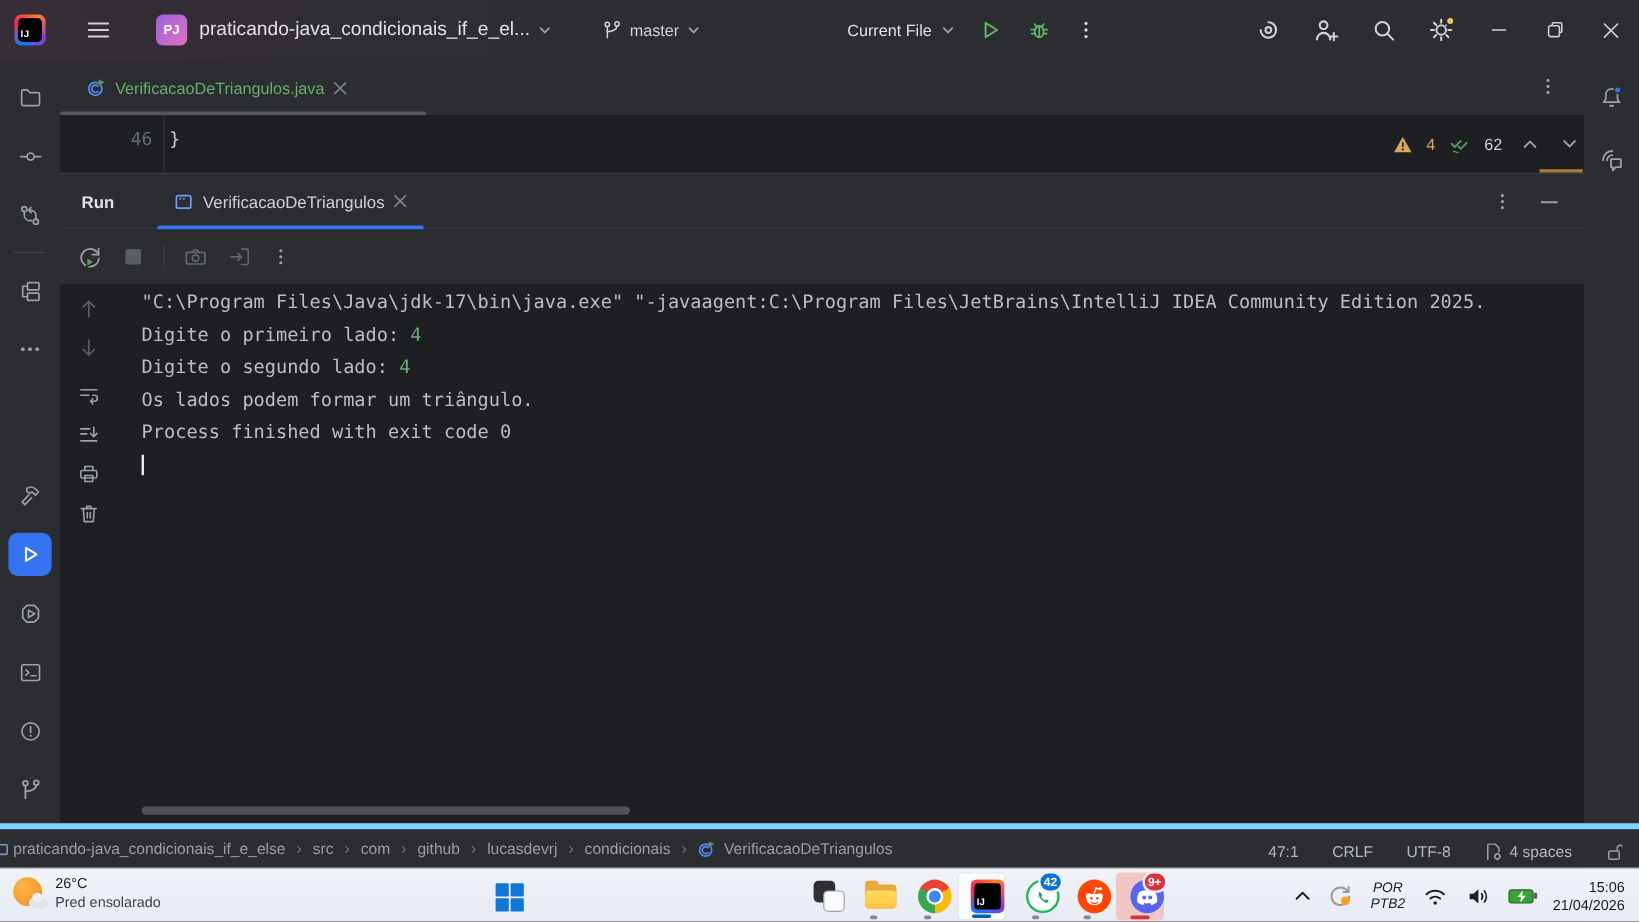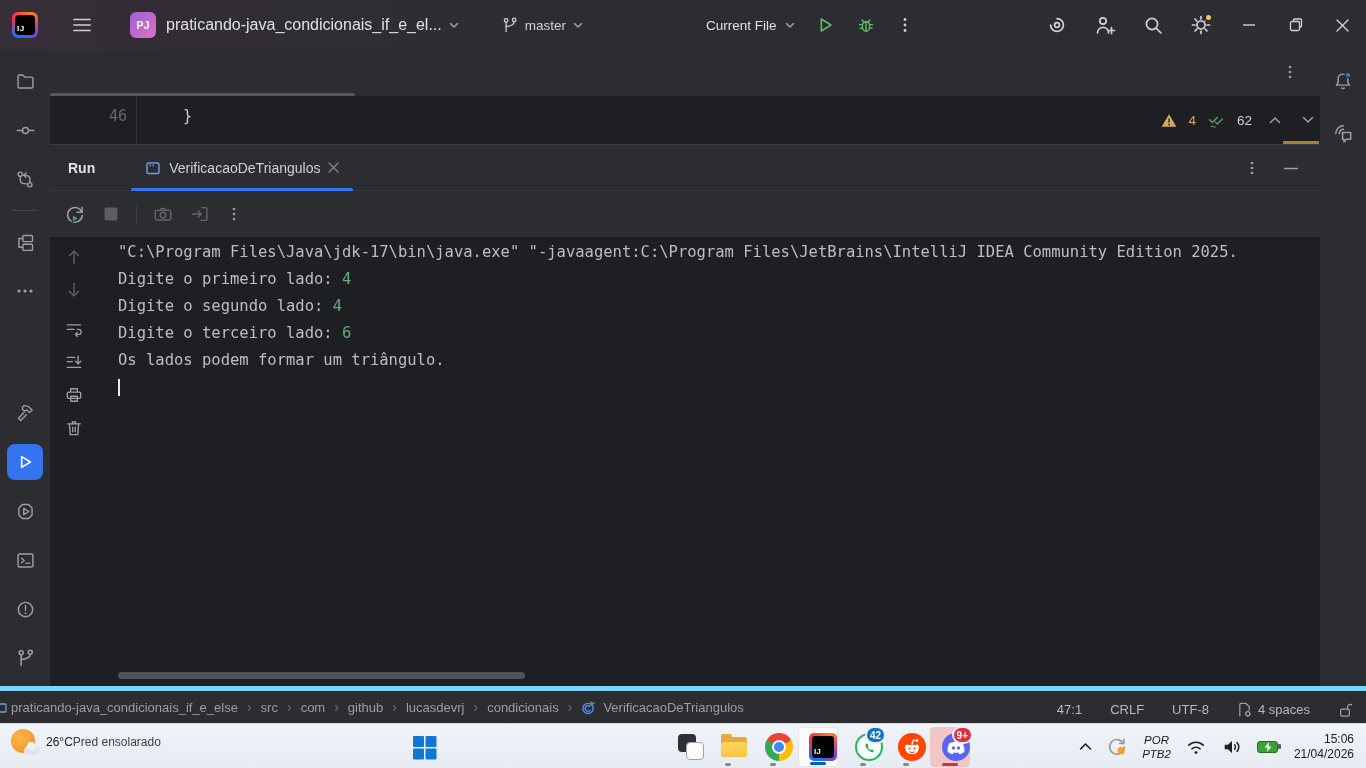--- a/index.html
+++ b/index.html
@@ -39,21 +39,21 @@
   .stripe-spacer { flex:1; }
   #right-stripe { position:absolute; top:50px; right:0; width:46px; height:718px; background:#2b2d30;
     display:flex; flex-direction:column; align-items:center; }
 
   
   #tabbar { position:absolute; top:50px; left:50px; width:1270px; height:46px; background:#2b2d30; }
   .ed-tab { position:absolute; left:12px; top:0; height:46px; display:flex; align-items:center; gap:8px; padding:0 10px; }
   .ed-tab-label { color:#6aab73; font-size:13.5px; }
   .tab-ellipsis { position:absolute; right:22px; top:14px; }
   .hscroll-stub { position:absolute; top:93px; left:50px; width:305px; height:4px; background:#55575a; border-radius:2px; }
-  #editor-row { position:absolute; top:96px; left:50px; width:1270px; height:52px; background:#1e1f22; display:flex;gap:42px; }
+  #editor-row { position:absolute; top:96px; left:50px; width:1270px; height:52px; background:#1e1f22; display:flex; }
   .gutter { width:87px; border-right:1px solid #313438; color:#646a71;
     font-family:"DejaVu Sans Mono", monospace; font-size:15px; text-align:right; padding:11px 9px 0 0; }
   .code-area { color:#ced0d6; font-family:"DejaVu Sans Mono", monospace; font-size:15px; padding:11px 0 0 4px; }
   #inspections { position:absolute; top:106px; right:52px; height:28px; display:flex; align-items:center; gap:11px; }
   .insp-count-warn { color:#d5a85b; font-size:13.5px; }
   .insp-count-ok { color:#ced0d4; font-size:13.5px; }
   .insp-underline { position:absolute; top:141px; left:1283px; width:36px; height:2.5px; background:#a87e33; }
 
   
   #run-panel { position:absolute; top:144px; left:50px; width:1270px; height:542px; background:#1e1f22;
@@ -87,21 +87,21 @@
   .clip-ico { width:9px; height:16px; overflow:hidden; position:relative; }
   .clip-ico svg { position:absolute; left:-8px; top:0; }
   .status-right { position:absolute; right:14px; top:0; height:37px; display:flex; align-items:center; gap:28px;
     color:#b6b9bf; font-size:13px; }
   .status-item { display:flex; align-items:center; gap:6px; }
 
   
   #taskbar { position:absolute; top:723px; left:0; width:1366px; height:45px;
     background:linear-gradient(180deg,#f0f3f8,#e7ecf3); border-top:1px solid #d5dae1; }
   .weather { position:absolute; left:10px; top:4px; display:flex; align-items:center; gap:8px; }
-  .weather-texts { display:flex; flex-direction:row; line-height:16px; }
+  .weather-texts { display:flex; flex-direction:column; line-height:16px; }
   .weather-temp { font-size:12px; color:#1b1b1b; }
   .weather-cond { font-size:12px; color:#3c3f44; }
   .sun { width:28px; height:28px; position:relative; }
   .sun-core { position:absolute; left:1px; top:1px; width:24px; height:24px; border-radius:50%;
     background:radial-gradient(circle at 35% 35%, #ffb648, #ef8b1f); }
   .cloud { position:absolute; right:-2px; bottom:1px; width:16px; height:9px; border-radius:6px; background:#dfe5ea; }
   .cloud::before { content:""; position:absolute; left:3px; top:-4px; width:8px; height:8px; border-radius:50%; background:#eef2f5; }
   .tb-app { position:absolute; top:3px; width:40px; height:40px; border-radius:4px;
     display:flex; align-items:center; justify-content:flex-end; }
   .run-dash { position:absolute; bottom:1px; left:50%; transform:translateX(-50%);
@@ -389,20 +389,34 @@
       <g stroke="#9da0a6" stroke-width="1.6" fill="none" stroke-linecap="round" stroke-linejoin="round">
         <path d="M4 12 a8 8 0 0 1 8-8"></path>
         <path d="M7.6 12 a4.4 4.4 0 0 1 4.4-4.4"></path>
         <path d="M11 11 h8.5 v7 h-4.5 l-2.5 2.8 v-2.8 h-1.5 z"></path>
       </g>
     </svg>
   </div>
 </div>
 
 <div id="tabbar">
+  <div class="ed-tab">
+    <svg width="16" height="16" viewBox="0 0 16 16">
+      <circle cx="7.5" cy="9" r="5.4" fill="none" stroke="#548af7" stroke-width="1.5"></circle>
+      <path d="M9.6 6.8 A3 3 0 1 0 9.6 11.2" fill="none" stroke="#548af7" stroke-width="1.4" stroke-linecap="round"></path>
+      <polygon points="10.2,1 15.4,3.6 10.2,6.2" fill="#57965c"></polygon>
+    </svg>
+    <span class="ed-tab-label">VerificacaoDeTriangulos.java</span>
+    <svg width="11" height="11" viewBox="0 0 11 11">
+      <g stroke="#7d8188" stroke-width="1.4" stroke-linecap="round">
+        <line x1="1" y1="1" x2="10" y2="10"></line>
+          <line x1="10" y1="1" x2="1" y2="10"></line>
+      </g>
+    </svg>
+  </div>
   <div class="tab-ellipsis">
     <svg width="16" height="16" viewBox="0 0 16 16">
       <g fill="#9da0a6">
           <circle cx="8" cy="3" r="1.3"></circle>
           <circle cx="8" cy="8" r="1.3"></circle>
           <circle cx="8" cy="13" r="1.3"></circle>
         </g>
     </svg>
   </div>
 </div>
@@ -547,23 +561,23 @@
             <line x1="10.5" y1="11" x2="10.5" y2="16.5"></line>
             <line x1="13.5" y1="11" x2="13.5" y2="16.5"></line>
         </g>
       </svg>
     </div>
     <div id="console">
       <div id="console-lines">
           <div class="console-line"><span>"C:\Program Files\Java\jdk-17\bin\java.exe" "-javaagent:C:\Program Files\JetBrains\IntelliJ IDEA Community Edition 2025.</span></div>
           <div class="console-line"><span>Digite o primeiro lado: </span><span class="console-input">4</span></div>
           <div class="console-line"><span>Digite o segundo lado: </span><span class="console-input">4</span></div>
-          <div class="console-line"><span>Digite o terceiro lado: </span><span class="console-input">6</span></div>
           <div class="console-line"><span>Os lados podem formar um triângulo.</span></div>
           <div class="console-line"><span></span></div>
+          <div class="console-line"><span>Process finished with exit code 0</span></div>
         </div>
       <div class="caret"></div>
       <div class="console-scrollbar"></div>
     </div>
   </div>
 </div>
 
 <div id="statusbar">
   <span class="clip-ico">
     <svg width="16" height="16" viewBox="0 0 16 16">

